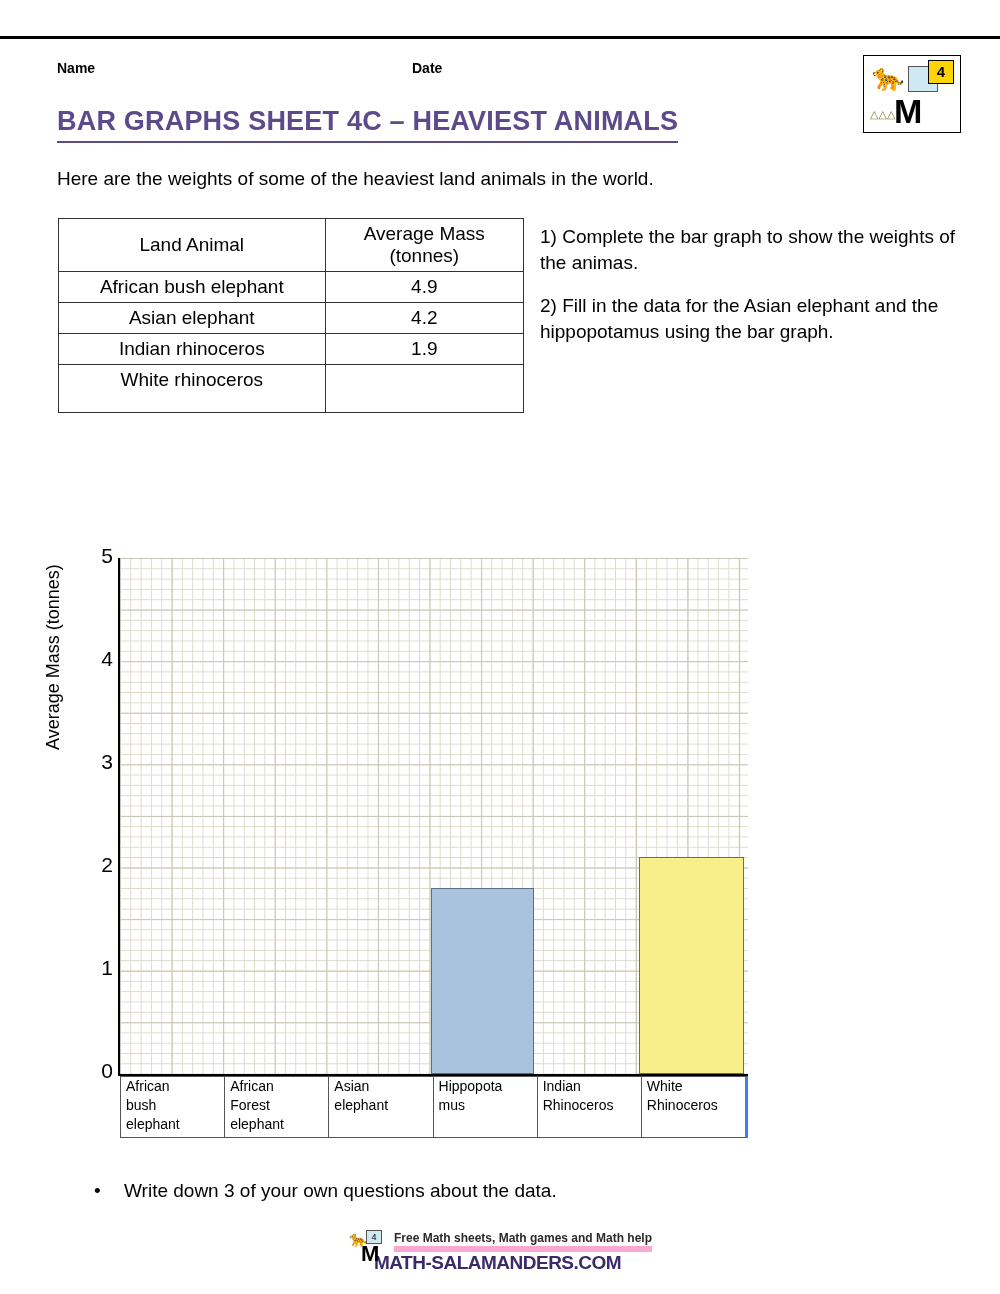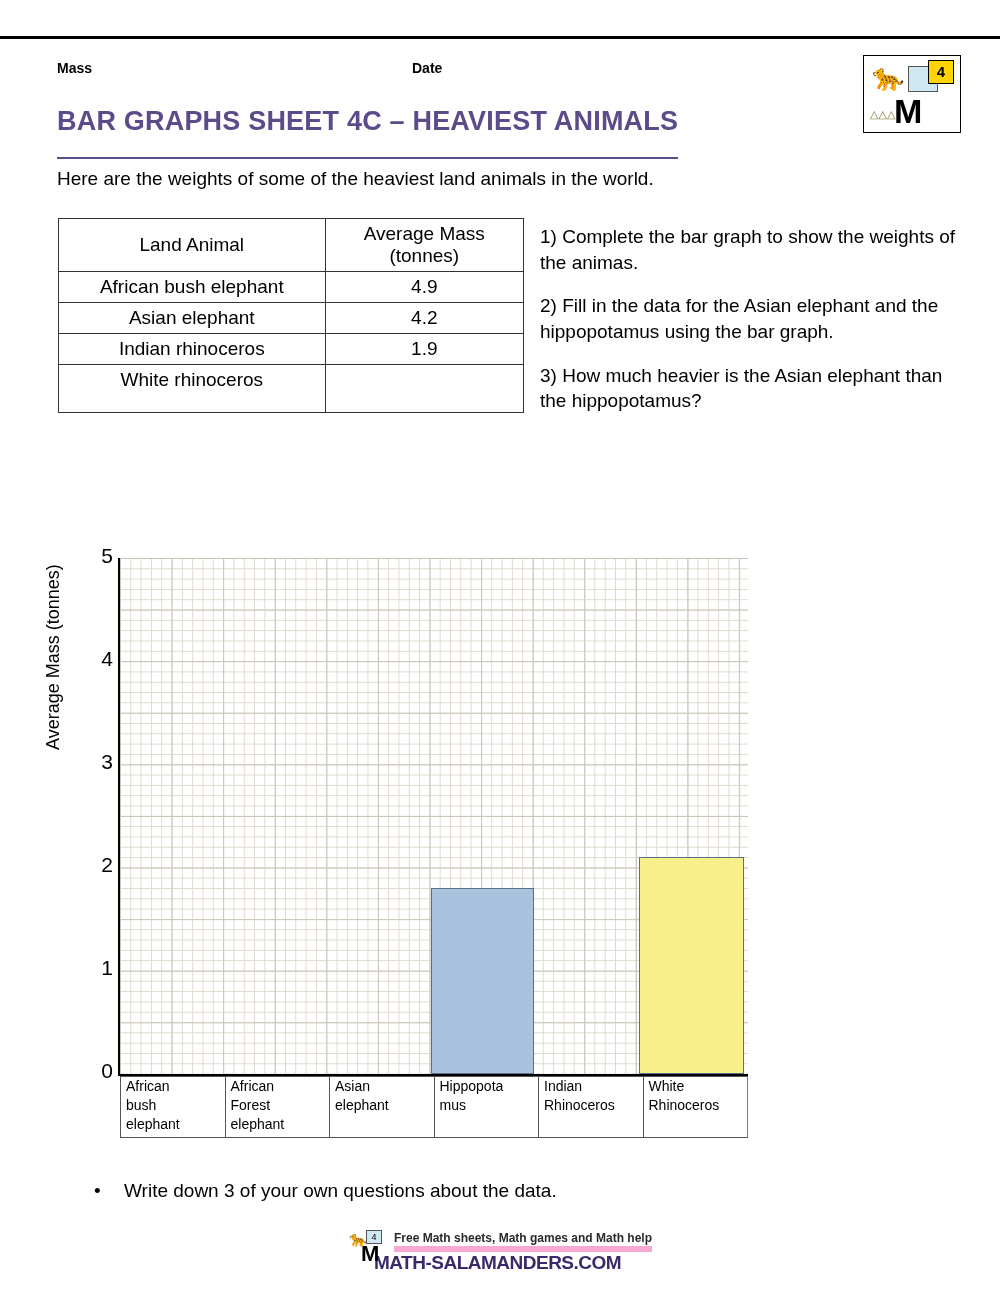--- a/index.html
+++ b/index.html
@@ -104,21 +104,21 @@
   h1.title {
     position: absolute;
     left: 57px;
     top: 106px;
     margin: 0;
     font-size: 27px;
     font-weight: bold;
     color: #5b4b8a;
     letter-spacing: 0.2px;
     border-bottom: 2px solid #5b4b8a;
-    padding-bottom: 20px;
+    padding-bottom: 4px;
   }
   .intro {
     position: absolute;
     left: 57px;
     top: 168px;
     font-size: 19px;
   }
   
   table.data-table {
     position: absolute;
@@ -217,21 +217,21 @@
   }
   .cat-cell {
     flex: 1 1 0;
     border: 1px solid #555555;
     border-right: none;
     box-sizing: border-box;
     font-size: 14px;
     padding: 0 5px;
     line-height: 1.35;
   }
-  .cat-cell:last-child { border-right: 1px solid #3b82f6; }
+  .cat-cell:last-child { border-right: 3px solid #3b82f6; }
   .ytick-holder {
     position: absolute;
     left: 38px;
     top: 0;
     width: 30px;
     height: 540px;
   }
   
   .bullet-line {
     position: absolute;
@@ -312,21 +312,21 @@
     line-height: 22px;
   }
 </style>
 </head>
 <body>
 
 <div class="page">
 
   <div class="top-rule"></div>
 
-  <div class="name-label">Mass</div>
+  <div class="name-label">Name</div>
   <div class="date-label">Date</div>
 
   <div class="logo-box">
     <div class="logo-sal">🐆</div>
     <div class="logo-board"></div>
     <div class="logo-badge">4</div>
     <div class="logo-m">M</div>
     <div class="logo-grass">△△△</div>
   </div>
 
@@ -360,21 +360,20 @@
       <tr class="tall">
         <td class="animal">White rhinoceros</td>
         <td class="mass"></td>
       </tr>
     </tbody>
   </table>
 
   <div class="questions">
     <p>1) Complete the bar graph to show the weights of the animas.</p>
     <p>2) Fill in the data for the Asian elephant and the hippopotamus using the bar graph.</p>
-    <p>3) How much heavier is the Asian elephant than the hippopotamus?</p>
   </div>
 
   <div class="chart-wrap">
 
     <div class="y-axis-title">Average Mass (tonnes)</div>
 
     <div class="ytick-holder">
       <div class="ytick" style="top: -6px;">5</div>
       <div class="ytick" style="top: 97px;">4</div>
       <div class="ytick" style="top: 200px;">3</div>

